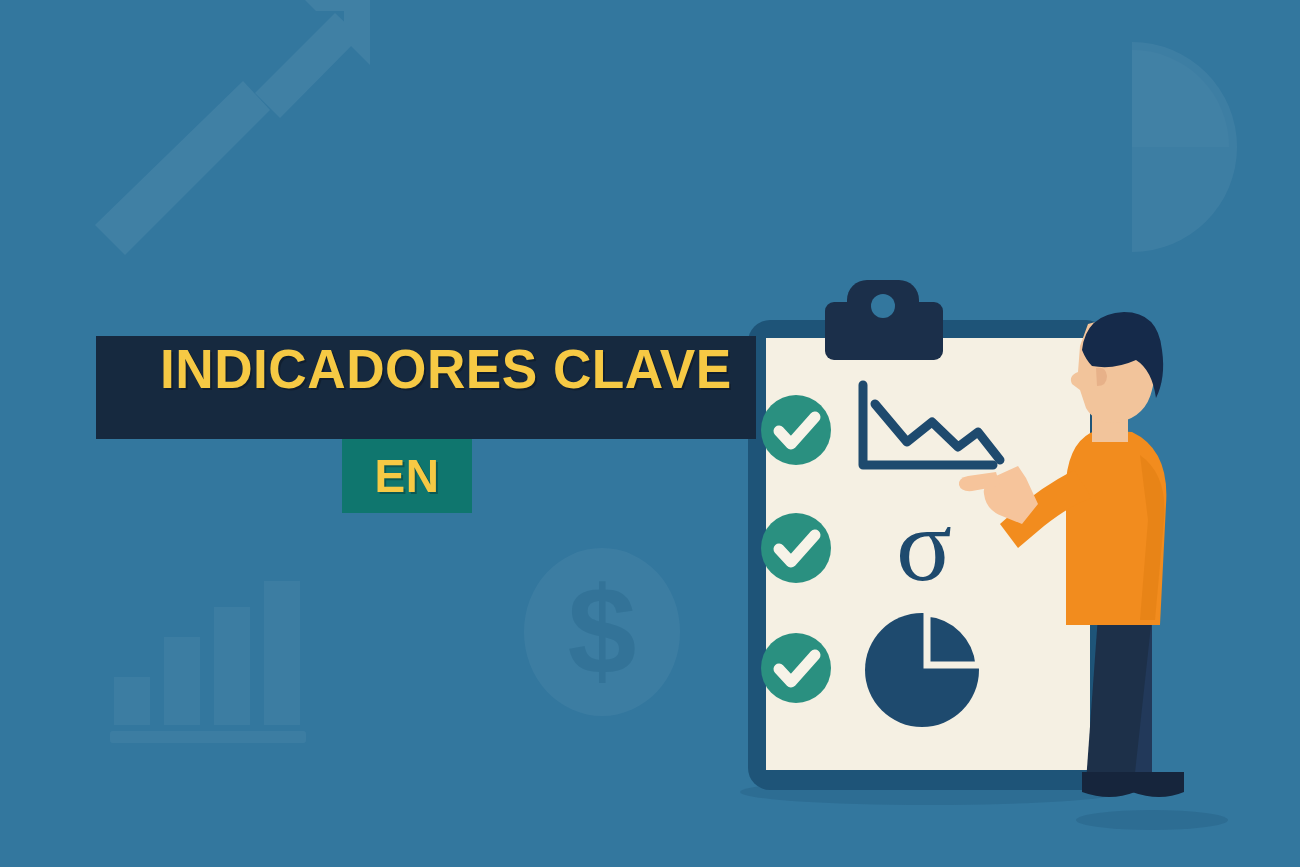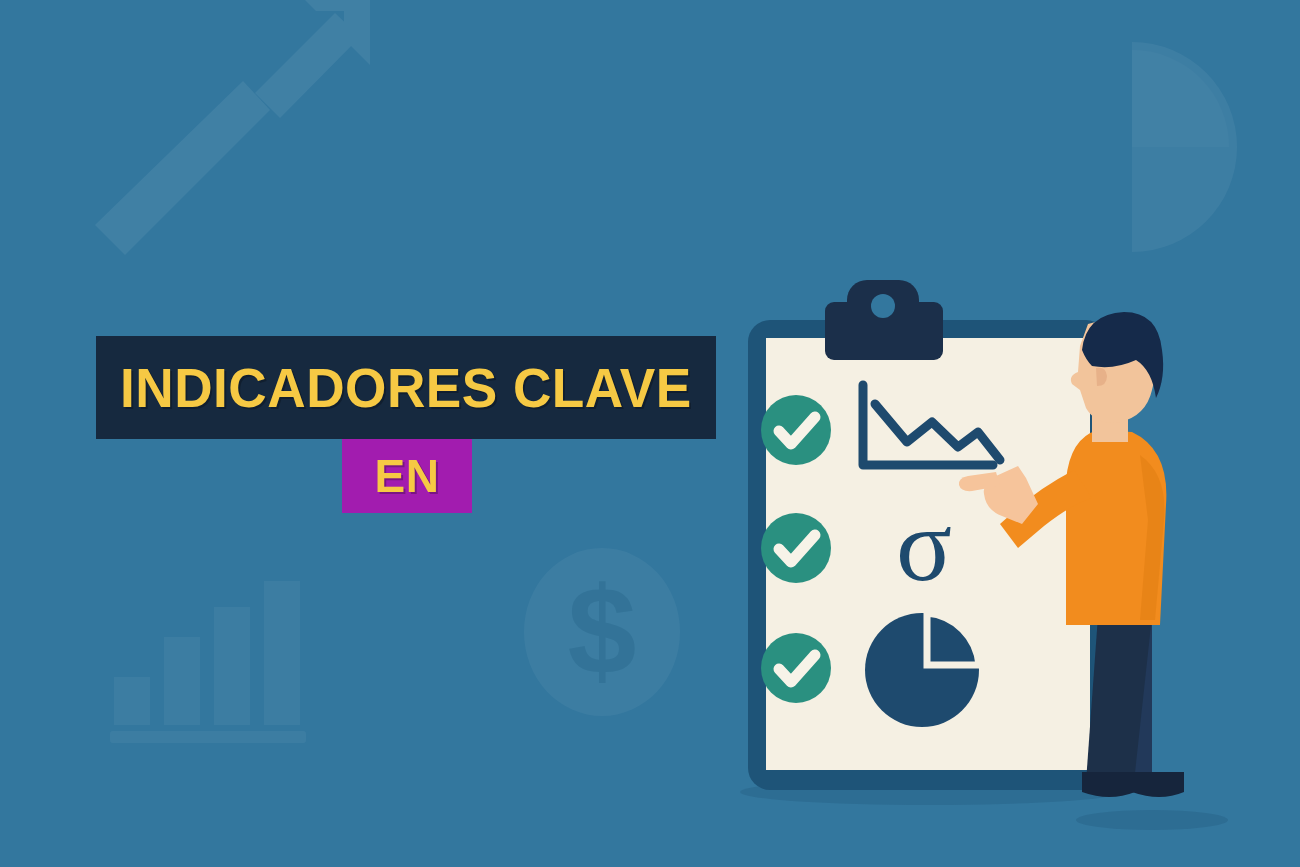--- a/index.html
+++ b/index.html
@@ -99,34 +99,34 @@
     position: absolute;
     left: 96px;
     top: 336px;
     z-index: 6;
   }
   .badge-main {
     background: #16293f;
     width: 620px;
     height: 103px;
     display: flex;
-    align-items: center;
     justify-content: center;
+    padding-left: 40px;
   }
   .badge-main-text {
     color: #f6c944;
     font-size: 56px;
     font-weight: bold;
     letter-spacing: 0.5px;
     transform: scaleX(0.95);
     text-shadow: 2px 2px 0 rgba(0, 0, 0, 0.25);
     white-space: nowrap;
   }
   .badge-sub {
-    background: #a21caf;
+    background: #0f766e;
     width: 130px;
     height: 74px;
     margin-left: 246px;
     display: flex;
     align-items: center;
     justify-content: center;
   }
   .badge-sub-text {
     color: #f6c944;
     font-size: 46px;

